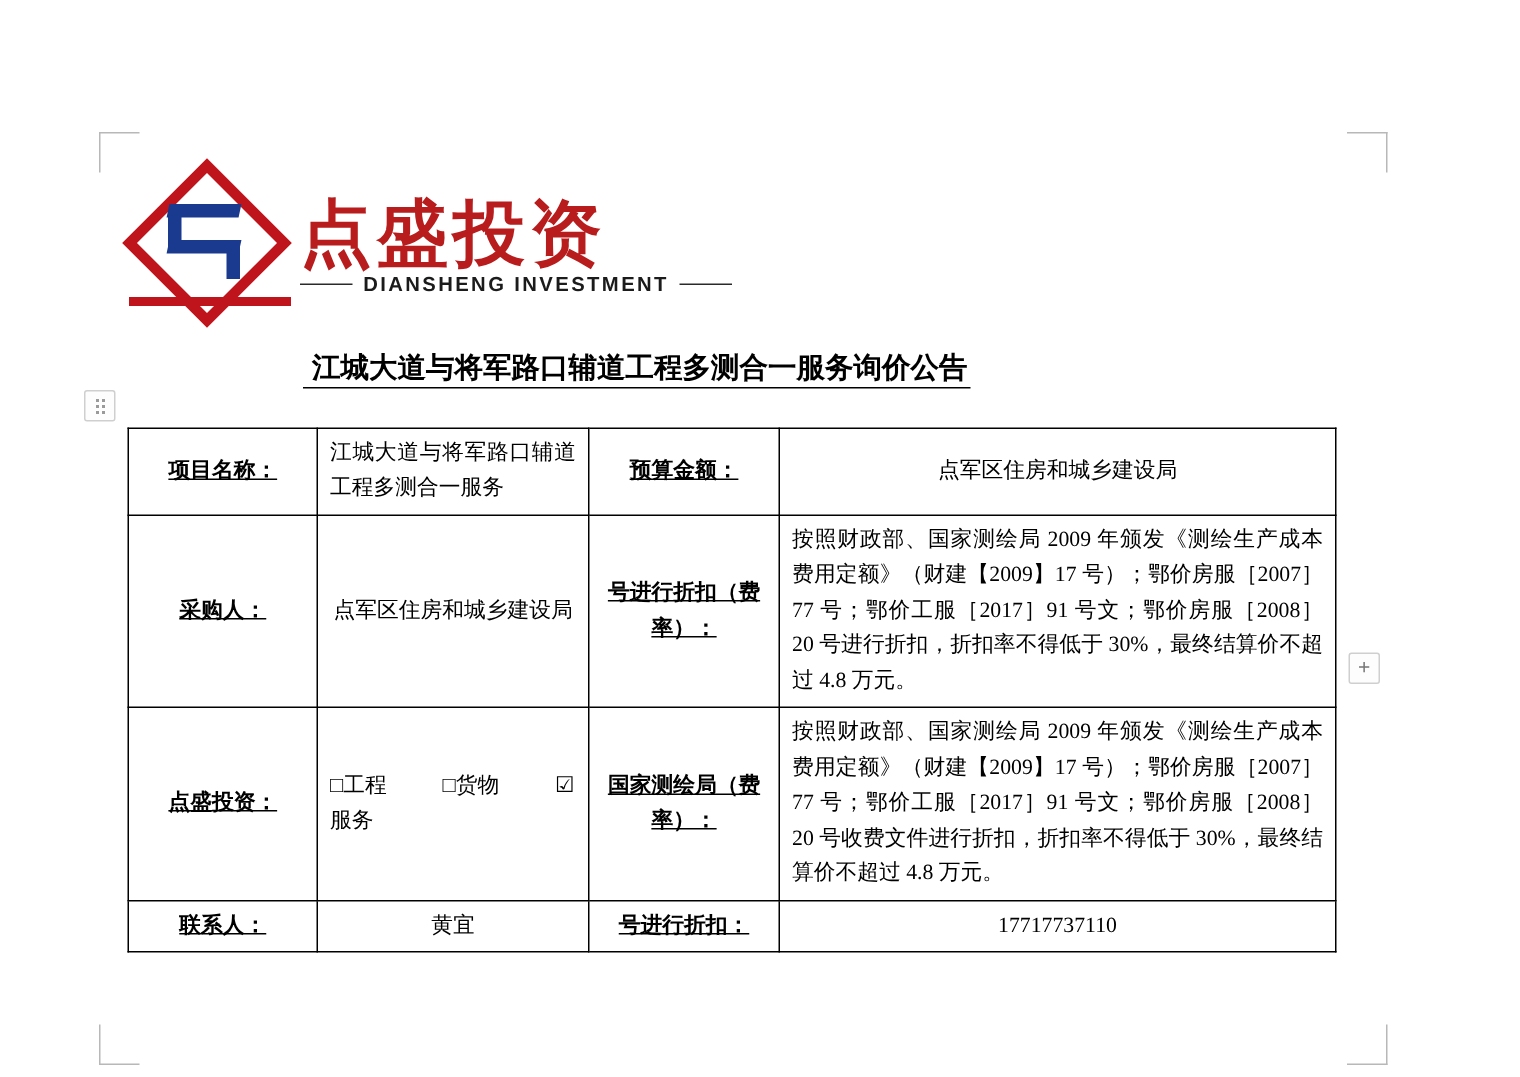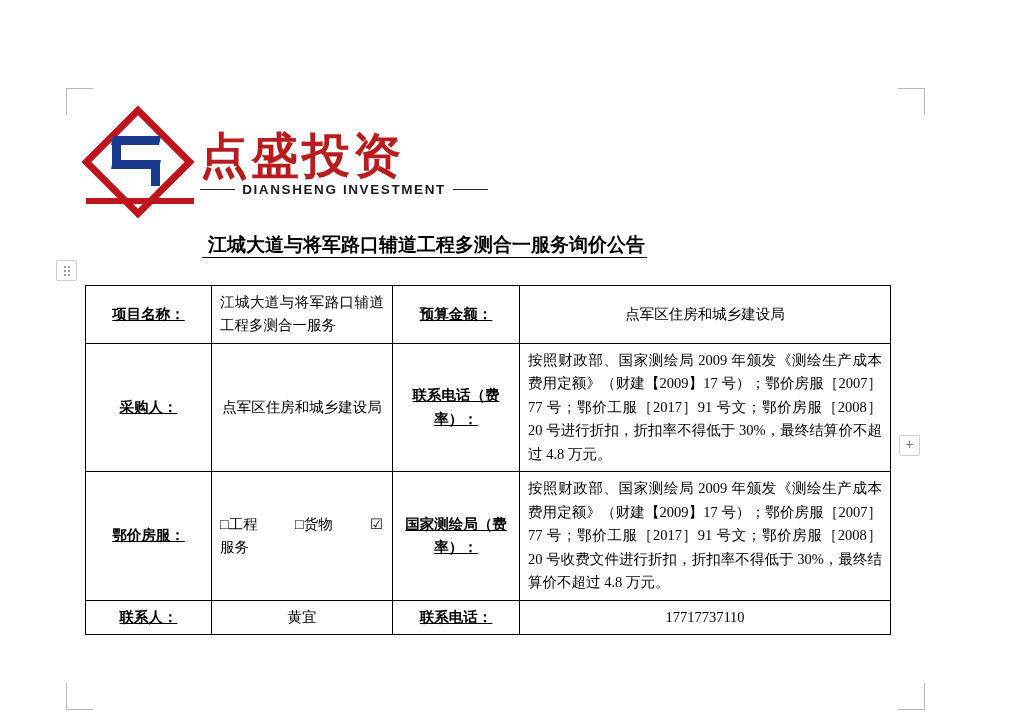--- a/index.html
+++ b/index.html
@@ -276,35 +276,35 @@
   <tbody>
     <tr>
       <td class="lbl">项目名称：</td>
       <td class="just">江城大道与将军路口辅道工程多测合一服务</td>
       <td class="lbl">预算金额：</td>
       <td class="ctr">点军区住房和城乡建设局</td>
     </tr>
     <tr>
       <td class="lbl">采购人：</td>
       <td class="ctr">点军区住房和城乡建设局</td>
-      <td class="lbl">联系电话（费率）：</td>
+      <td class="lbl">号进行折扣（费率）：</td>
       <td class="just">按照财政部、国家测绘局 2009 年颁发《测绘生产成本费用定额》（财建【2009】17 号）；鄂价房服［2007］77 号；鄂价工服［2017］91 号文；鄂价房服［2008］20 号进行折扣，折扣率不得低于 30%，最终结算价不超过 4.8 万元。</td>
     </tr>
     <tr>
-      <td class="lbl">鄂价房服：</td>
+      <td class="lbl">点盛投资：</td>
       <td class="cb">
         <span>□工程</span>
         <span class="gap-wide"></span>
         <span>□货物</span>
         <span class="gap-wide"></span>
         <span>☑服务</span>
       </td>
       <td class="lbl">国家测绘局（费率）：</td>
       <td class="just">按照财政部、国家测绘局 2009 年颁发《测绘生产成本费用定额》（财建【2009】17 号）；鄂价房服［2007］77 号；鄂价工服［2017］91 号文；鄂价房服［2008］20 号收费文件进行折扣，折扣率不得低于 30%，最终结算价不超过 4.8 万元。</td>
     </tr>
     <tr>
       <td class="lbl">联系人：</td>
       <td class="ctr">黄宜</td>
-      <td class="lbl">联系电话：</td>
+      <td class="lbl">号进行折扣：</td>
       <td class="ctr">17717737110</td>
     </tr>
   </tbody>
 </table>
 
 </body></html>

